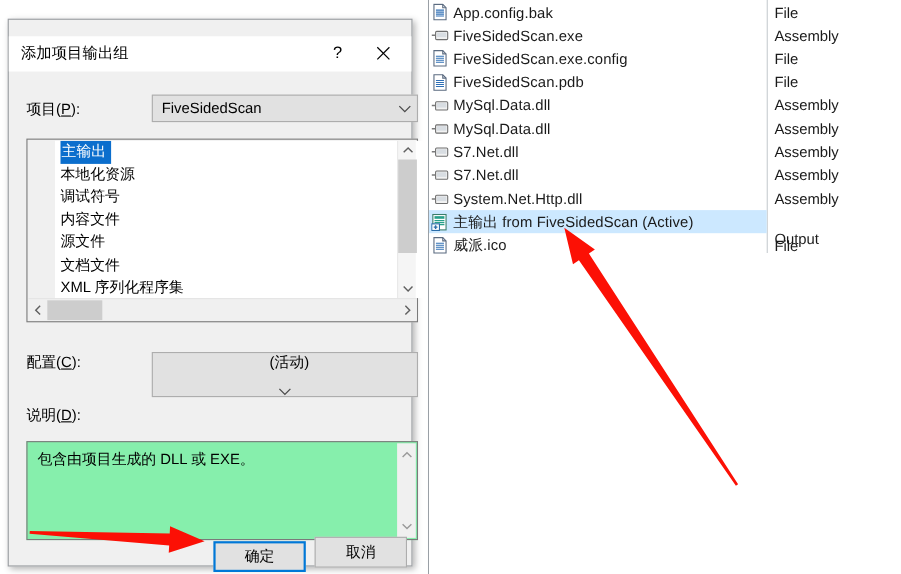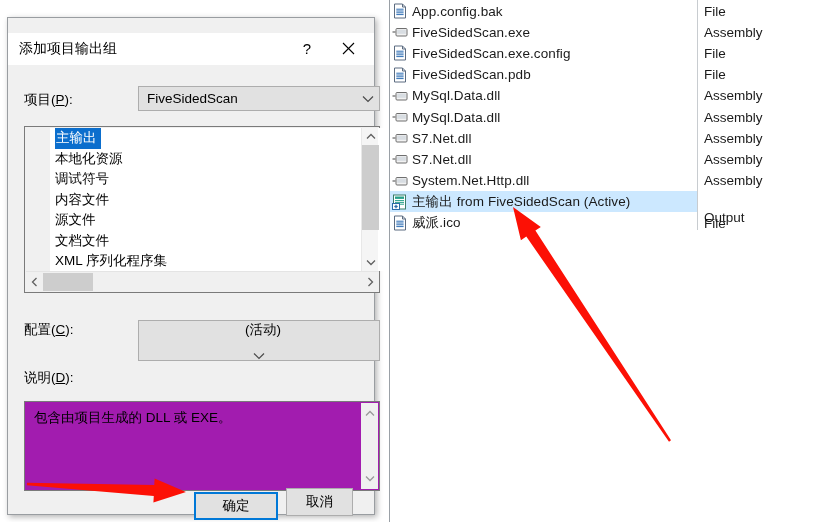--- a/index.html
+++ b/index.html
@@ -262,21 +262,21 @@
     cursor: default;
   }
 
   
   #descbox {
     position: absolute;
     left: 16px;
     top: 383px;
     width: 356px;
     height: 90px;
-    background: #a21caf;
+    background: #86efac;
     border: 1px solid #7a7a7a;
     box-sizing: border-box;
   }
   #desc-text {
     position: absolute;
     left: 9px;
     top: 7px;
     font-size: 13.5px;
     color: #000;
     white-space: nowrap;
@@ -306,21 +306,21 @@
   }
   #ok-btn {
     left: 186px;
     top: 474px;
     width: 84px;
     border: 2px solid #0078d7;
   }
   #cancel-btn {
     left: 278px;
     top: 470px;
-    width: 67px;
+    width: 84px;
   }
 
   
   #arrows {
     position: absolute;
     left: 0; top: 0;
     width: 819px;
     height: 522px;
     pointer-events: none;
   }

